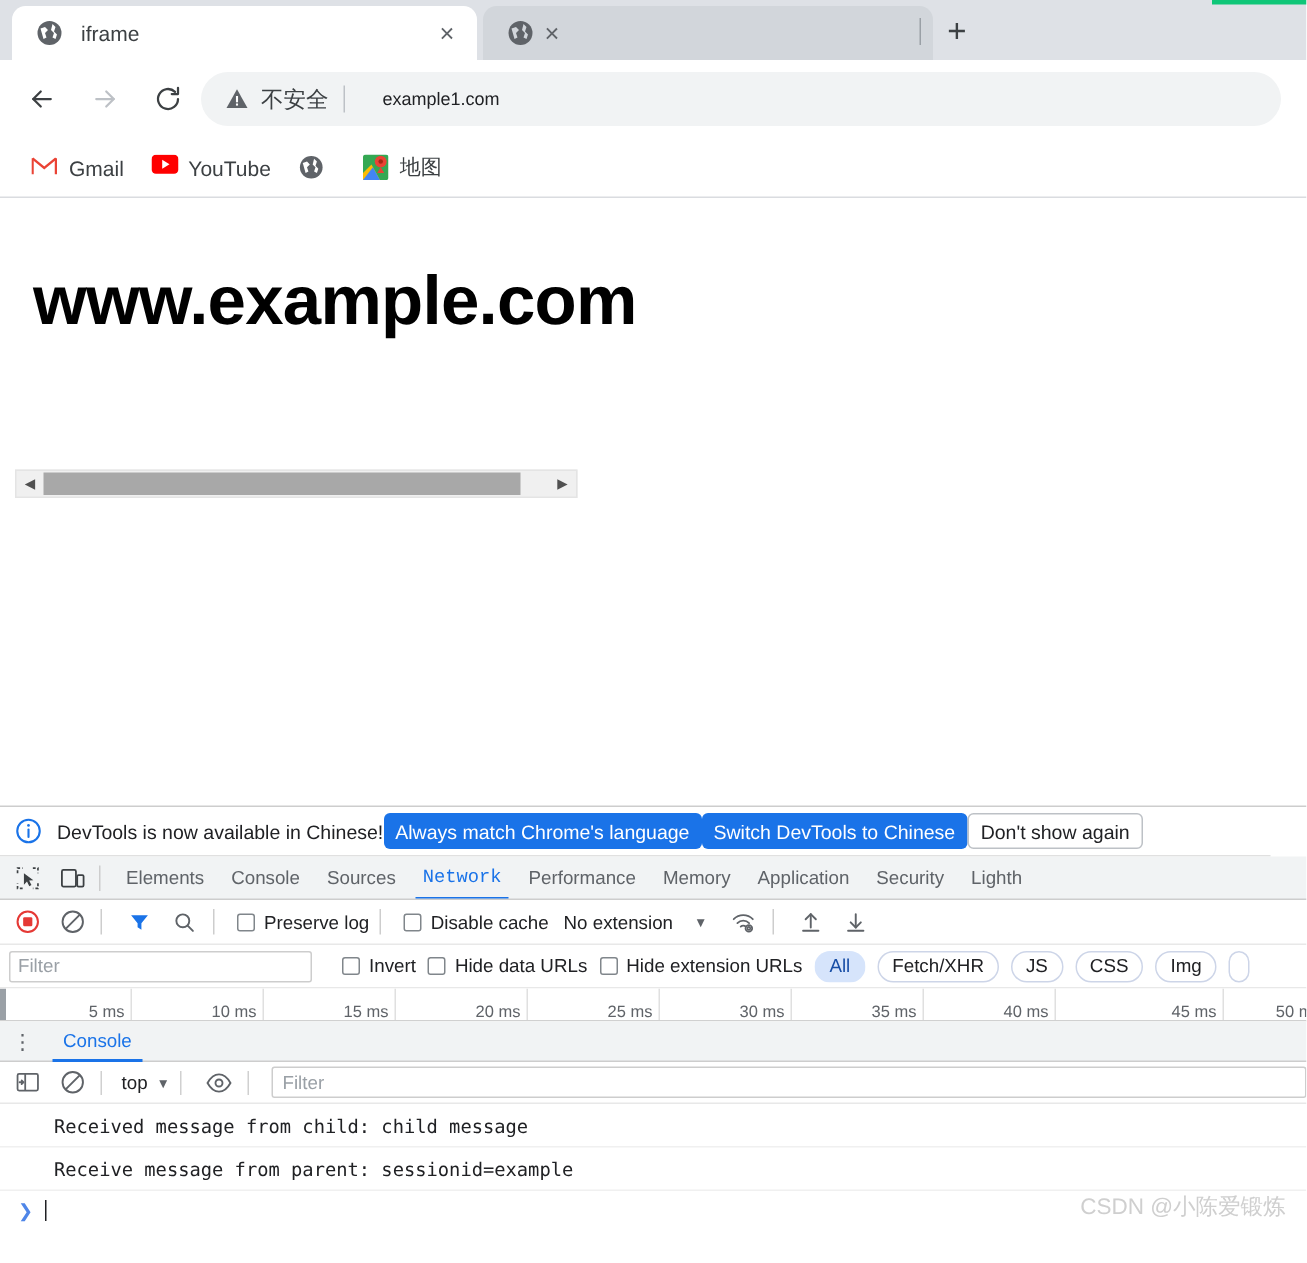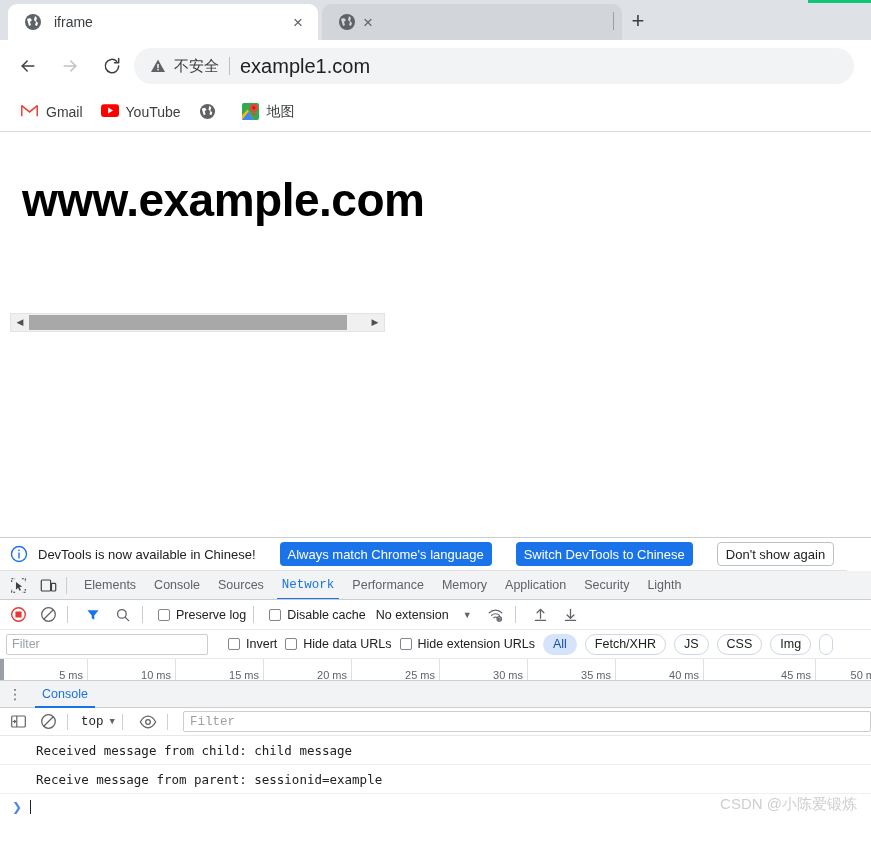--- a/index.html
+++ b/index.html
@@ -70,21 +70,21 @@
     margin-left: 16px; width: 16px; height: 16px; flex: 0 0 16px;
     color: #5f6368;
   }
   .omni-warn-text {
     margin-left: 8px; font-size: 15px; color: #3c4043; white-space: nowrap;
   }
   .omni-sep {
     margin-left: 10px; width: 1px; height: 18px; background: #bdc1c6;
   }
   .omni-url {
-    margin-left: 10px; font-size: 20px; color: #202124; white-space: nowrap;
+    margin-left: 25px; font-size: 12px; color: #202124; white-space: nowrap;
   }
 
   
   .bookmarks {
     position: absolute; left: 0; top: 92px; width: 871px; height: 40px;
     background: #ffffff; display: flex; align-items: center;
     border-bottom: 1px solid #dadce0;
   }
   .bm {
     display: flex; align-items: center; height: 26px;
@@ -133,21 +133,21 @@
     background: #ffffff; display: flex; align-items: center;
     border-bottom: 1px solid #e0e0e0;
   }
   .notice-icon {
     margin-left: 10px; width: 18px; height: 18px; flex: 0 0 18px; color: #1a73e8;
   }
   .notice-text {
     margin-left: 10px; font-size: 13px; color: #202124; white-space: nowrap;
   }
   .notice-btn {
-    margin-left: 24px; height: 24px; padding: 0 8px;
+    margin-left: 0; height: 24px; padding: 0 8px;
     border-radius: 4px; font-size: 13px; white-space: nowrap;
     display: flex; align-items: center; justify-content: center;
   }
   .notice-btn.primary { background: #1a73e8; color: #ffffff; }
   .notice-btn.secondary {
     background: #ffffff; color: #202124; border: 1px solid #bdc1c6;
   }
 
   .dt-tabbar {
     position: relative; height: 29px; width: 871px;
@@ -252,21 +252,20 @@
   }
   .drawer-tab::after {
     content: ""; position: absolute; left: 3px; right: 3px; bottom: 0;
     height: 2px; background: #1a73e8;
   }
 
   .console-toolbar {
     position: relative; height: 28px; width: 871px; background: #ffffff;
     display: flex; align-items: center; border-bottom: 1px solid #e8e8e8;
     overflow: hidden;
-    font-family: Liberation Mono, monospace;
   }
   .ct-icon {
     width: 24px; height: 24px; margin-left: 6px; flex: 0 0 24px;
     display: flex; align-items: center; justify-content: center; color: #5f6368;
   }
   .ct-sep { width: 1px; height: 16px; margin: 0 7px; background: #d0d0d0; flex: 0 0 1px; }
   .ct-context {
     font-size: 12.5px; color: #202124; margin-left: 6px; white-space: nowrap;
   }
   .ct-caret { margin-left: 6px; font-size: 9px; color: #5f6368; }

